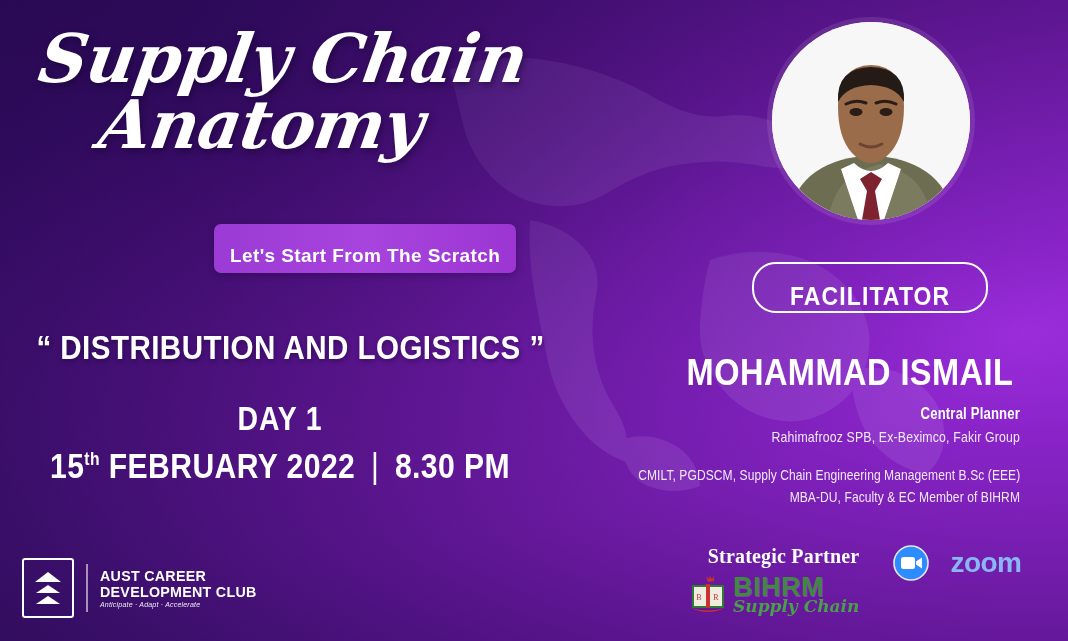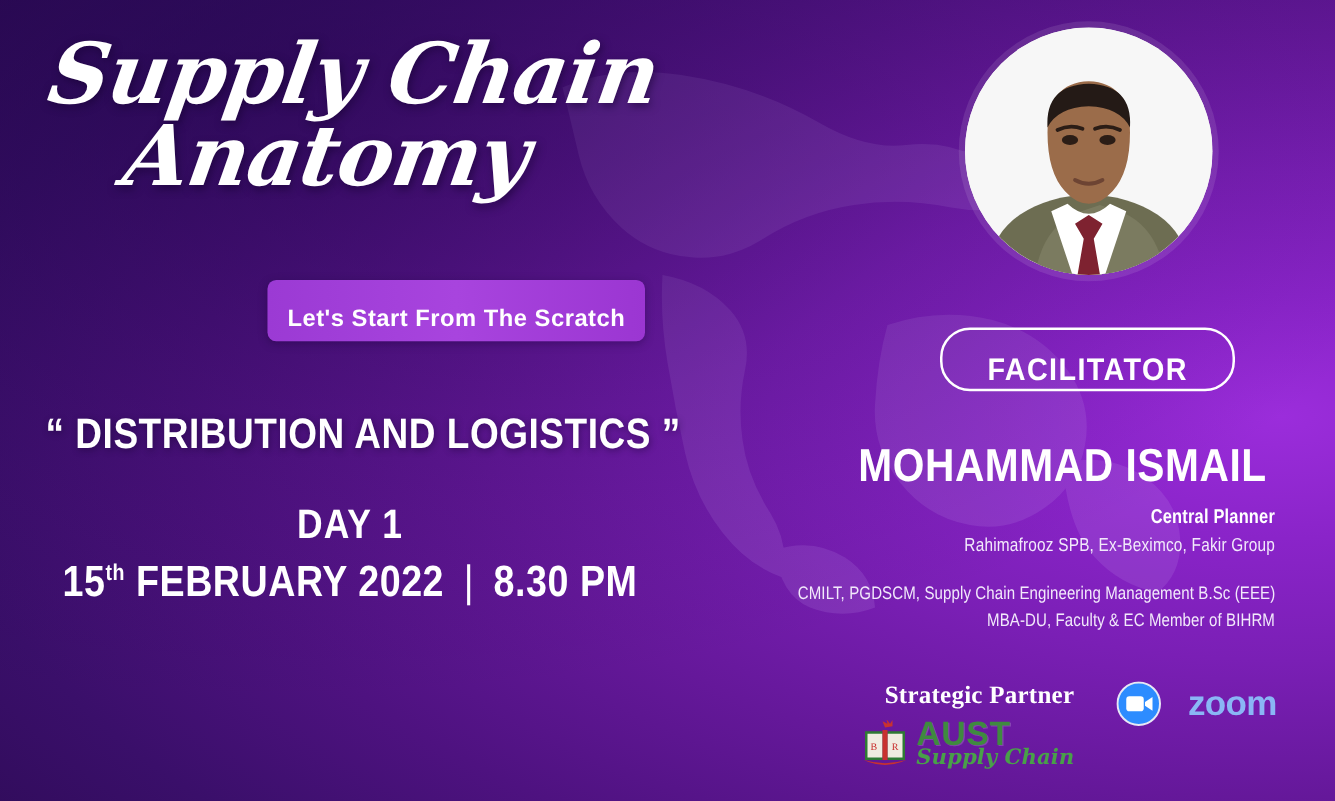--- a/index.html
+++ b/index.html
@@ -141,20 +141,33 @@
 
   <div class="topic">“ DISTRIBUTION AND LOGISTICS ”</div>
   <div class="day">DAY 1</div>
   <div class="datetime">
     <span>15</span><sup>th</sup>
     <span>FEBRUARY 2022</span>
     <span class="sep">|</span>
     <span>8.30 PM</span>
   </div>
 
+  <div class="aust">
+    <div class="aust-mark">
+      <div class="chev"></div>
+      <div class="chev thin"></div>
+      <div class="chev thin"></div>
+    </div>
+    <div class="aust-div"></div>
+    <div class="aust-txt">
+      <div class="aust-l1">AUST CAREER</div>
+      <div class="aust-l2">DEVELOPMENT CLUB</div>
+      <div class="aust-tag">Anticipate · Adapt · Accelerate</div>
+    </div>
+  </div>
 
   <div class="portrait">
     <svg viewBox="0 0 198 198" width="198" height="198">
       <rect x="0" y="0" width="198" height="198" fill="#f7f7f7"></rect>
       <ellipse cx="99" cy="188" rx="78" ry="54" fill="#6d6d52"></ellipse>
       <path d="M56 198 q6-38 34-50 l18 -6 l18 6 q28 12 34 50 z" fill="#7b7b60"></path>
       <path d="M82 141 q17 16 34 0 l13 6 l-17 51 h-26 l-17 -51 z" fill="#ffffff"></path>
       <path d="M99 150 l11 7 l-7 12 l5 29 l-9 8 l-9 -8 l5 -29 l-7 -12 z" fill="#7e2230"></path>
       <path d="M66 84 q0-40 33-41 q33 1 33 41 q0 32-14 47 q-9 10-19 10 q-10 0-19 -10 q-14-15-14-47z" fill="#9b6c4a"></path>
       <path d="M66 80 q-2-34 33-35 q35 1 33 35 q-8-16-33-17 q-25 1-33 17z" fill="#241a16"></path>
@@ -184,21 +197,21 @@
           <path d="M2 9 h14 v23 H2z" fill="#2f7a34"></path>
           <path d="M34 9 H20 v23 h14z" fill="#2f7a34"></path>
           <path d="M4 11 h12 v19 H4z" fill="#f0ece0"></path>
           <path d="M32 11 H20 v19 h12z" fill="#f0ece0"></path>
           <rect x="16" y="8" width="4" height="24" fill="#c8322f"></rect>
           <text x="9" y="24" font-size="8" fill="#c8322f" text-anchor="middle" font-family="Liberation Serif,serif">B</text>
           <text x="26" y="24" font-size="8" fill="#c8322f" text-anchor="middle" font-family="Liberation Serif,serif">R</text>
           <path d="M1 32 q17 8 34 0 q-17 5 -34 0z" fill="#c8322f"></path>
         </svg>
         <div class="bihrm-txt">
-          <span class="bihrm-main">AUST</span>
+          <span class="bihrm-main">BIHRM</span>
           <span class="bihrm-sub">Supply Chain</span>
         </div>
       </div>
     </div>
 
     <div class="partner-col">
       <div class="zoom-logo">
         <svg width="36" height="36" viewBox="0 0 36 36">
           <circle cx="18" cy="18" r="17" fill="#2d8cff" stroke="#e8e8f5" stroke-width="1.6"></circle>
           <rect x="8" y="12" width="14" height="12" rx="2.5" fill="#ffffff"></rect>

